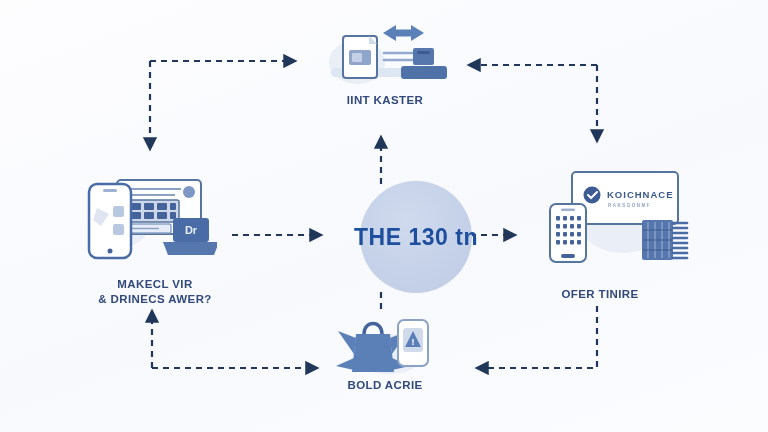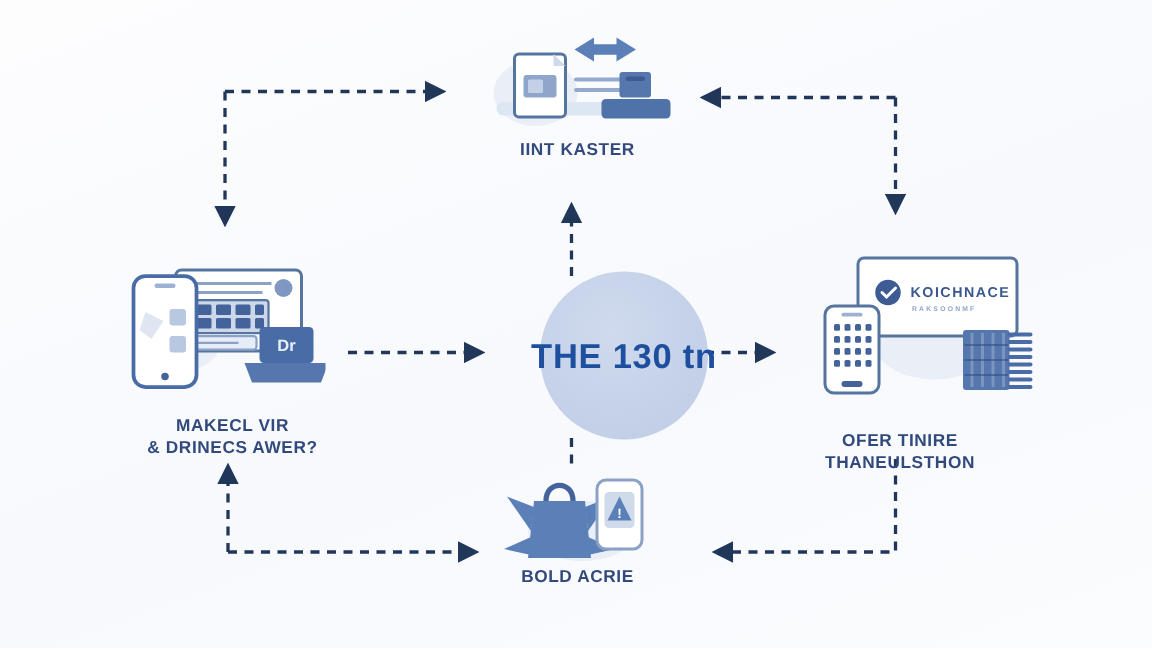--- a/index.html
+++ b/index.html
@@ -178,21 +178,20 @@
         <line x1="125" y1="68" x2="139" y2="68"></line>
         <line x1="125" y1="73" x2="139" y2="73"></line>
         <line x1="125" y1="78" x2="139" y2="78"></line>
         <line x1="125" y1="83" x2="139" y2="83"></line>
         <line x1="125" y1="88" x2="139" y2="88"></line>
       </g>
     </g>
   </svg>
   <div class="node-label lbl-right">
     <span>OFER TINIRE</span>
-    <span>THANEULSTHON</span>
   </div>
 
   <svg class="node-icon ic-bottom" width="106" height="62" viewBox="0 0 106 62">
     <ellipse cx="58" cy="38" rx="36" ry="20" fill="#e9eef7"></ellipse>
     <g>
       <path d="M34,18 C34,4 52,4 52,18" stroke="#44639a" stroke-width="3.5" fill="none"></path>
       <polygon points="26,22 8,15 24,38" fill="#5b80b8"></polygon>
       <polygon points="24,42 6,50 24,54" fill="#5b80b8"></polygon>
       <polygon points="60,22 78,15 62,38" fill="#5b80b8"></polygon>
       <polygon points="62,42 80,50 62,54" fill="#5b80b8"></polygon>

